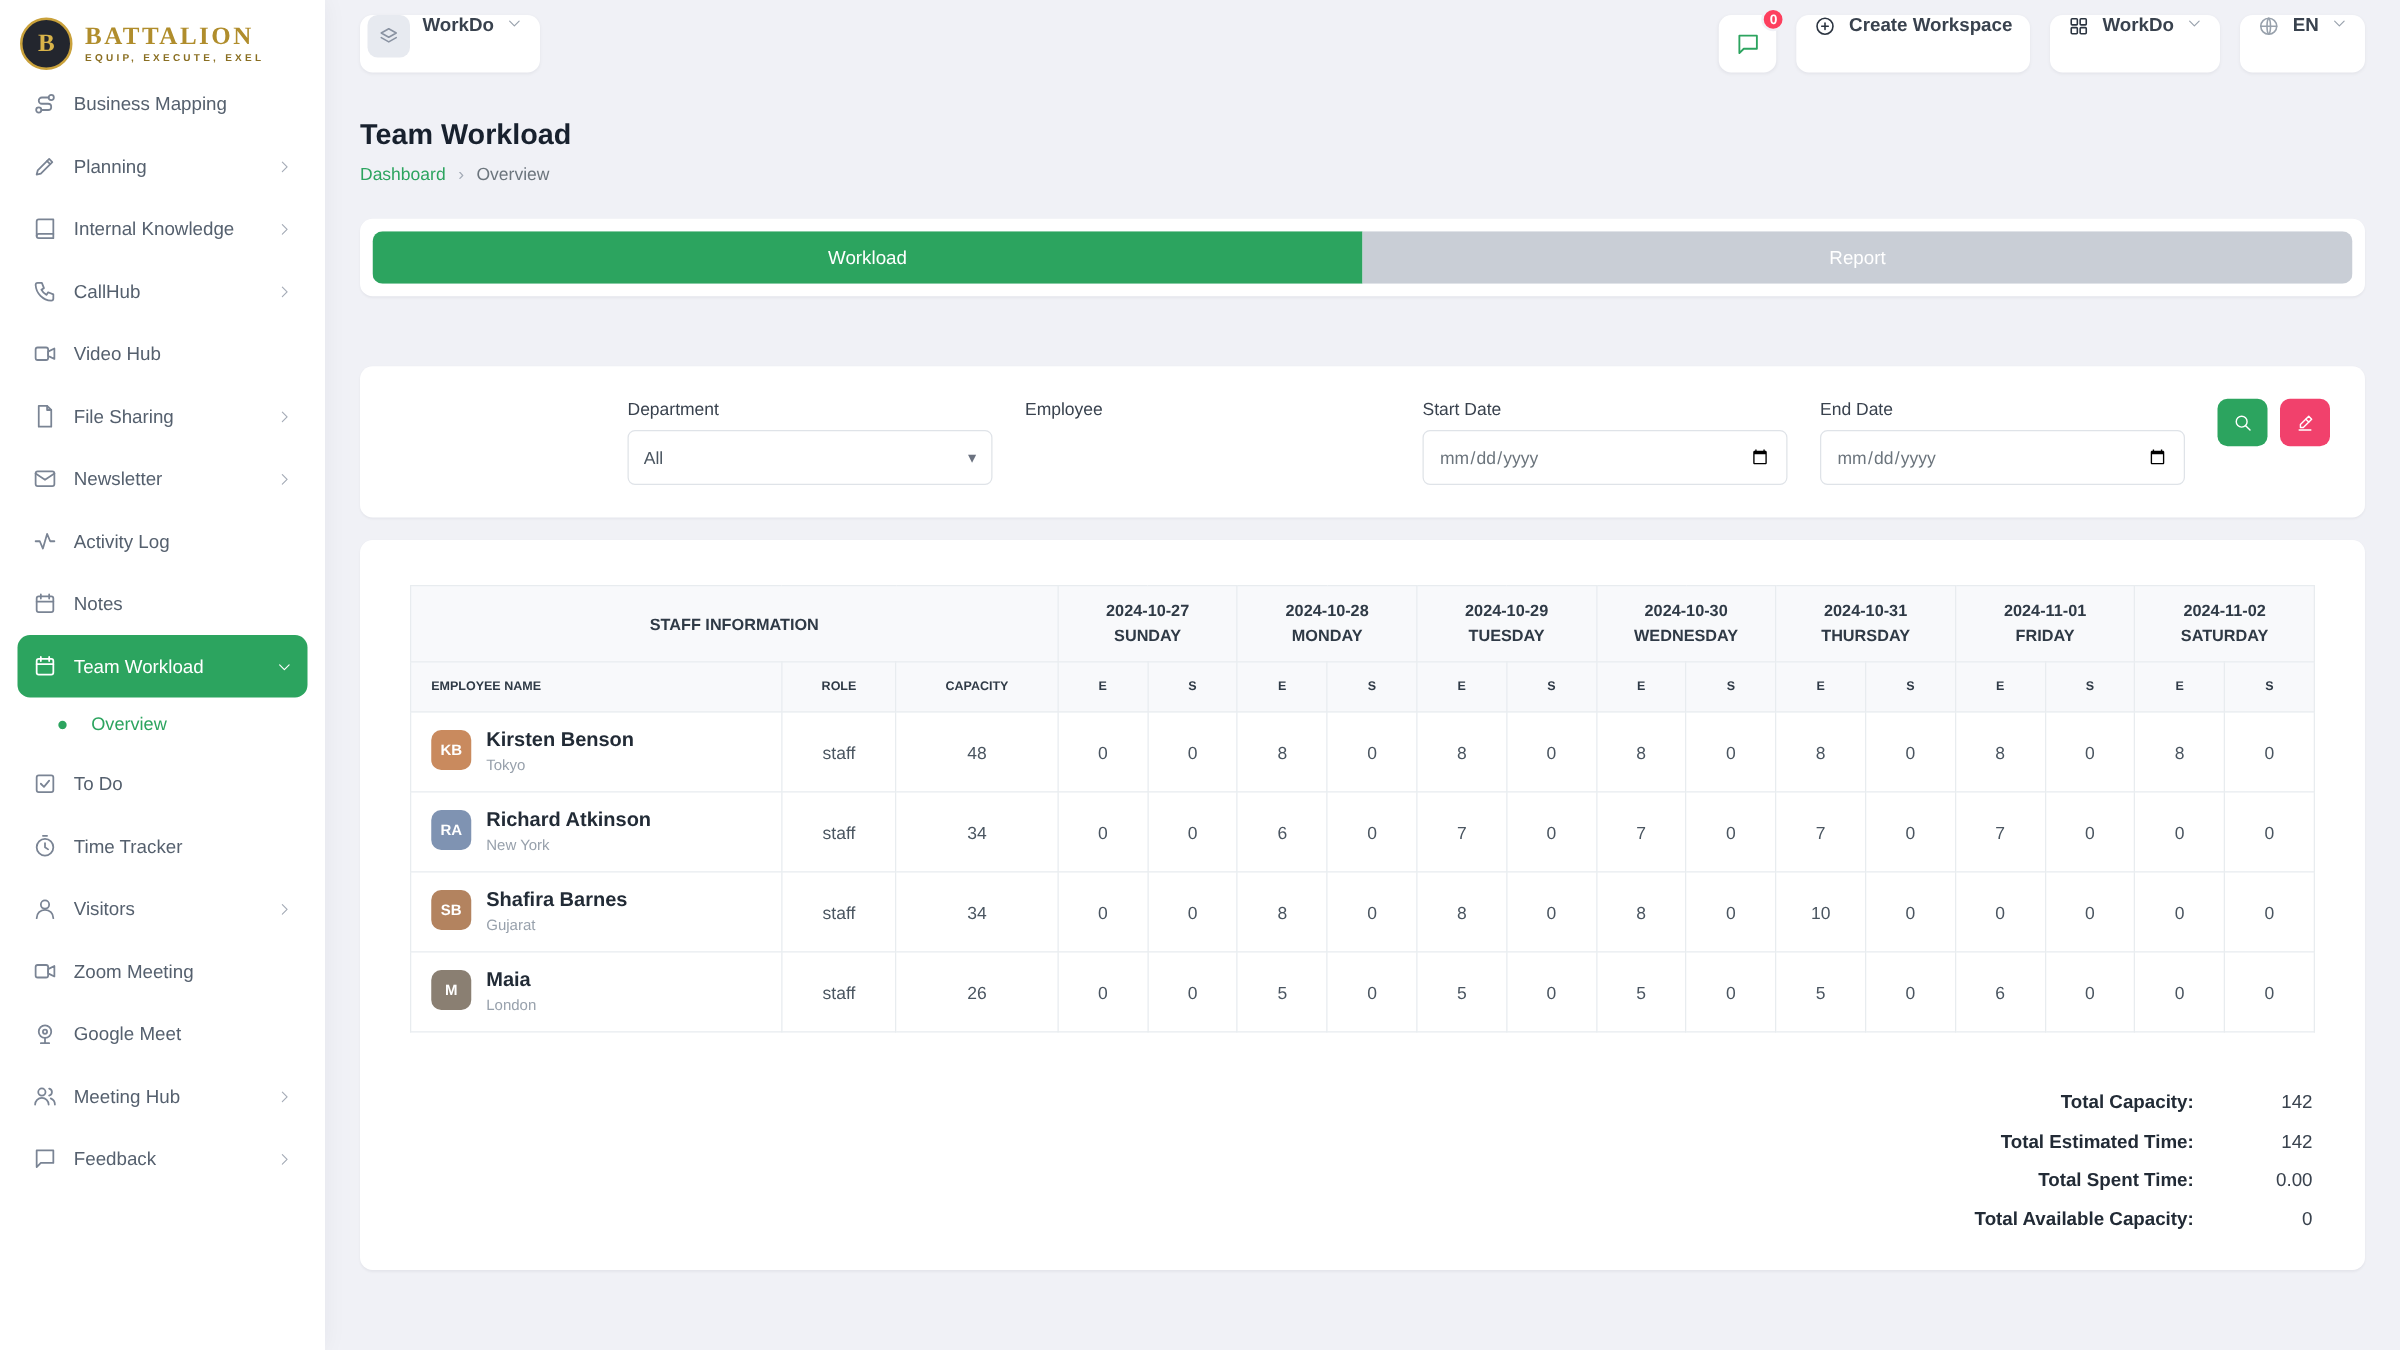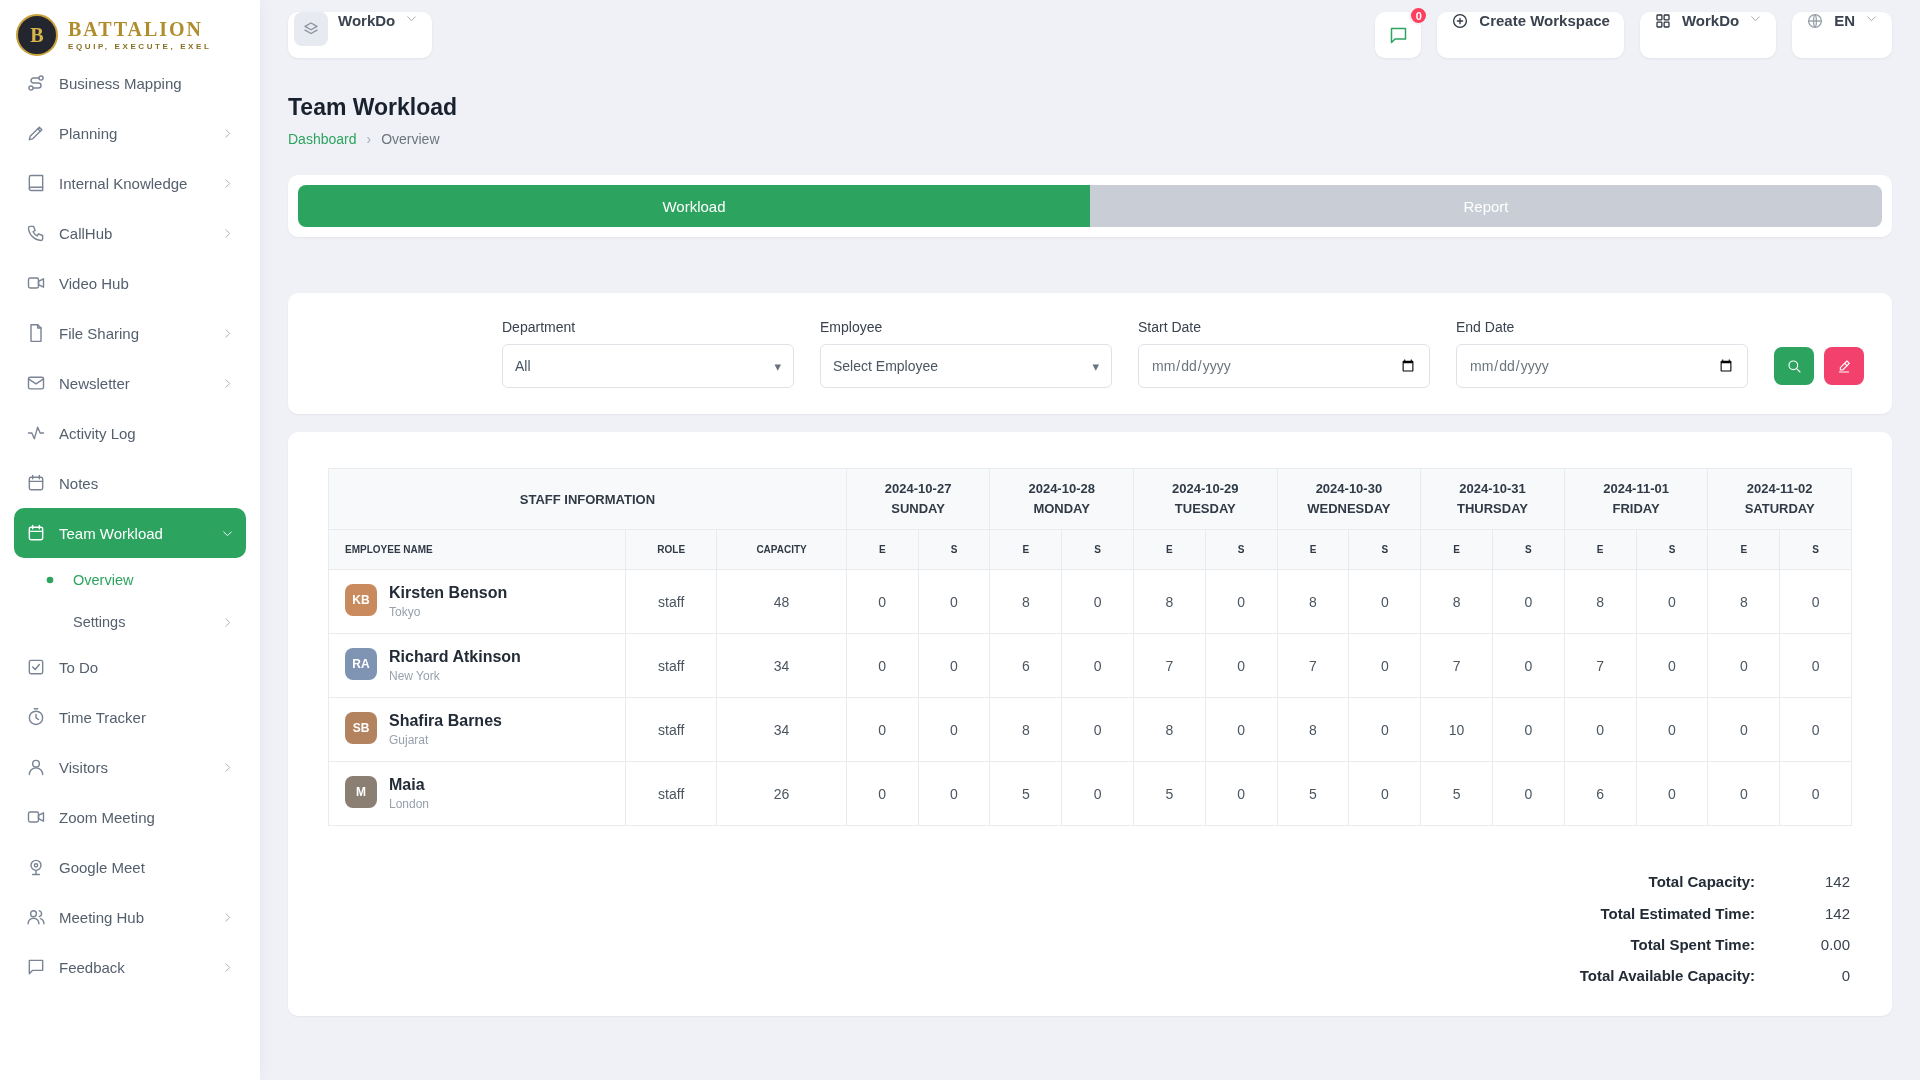--- a/index.html
+++ b/index.html
@@ -59,21 +59,21 @@
   .breadcrumb a{color:var(--accent);text-decoration:none;cursor:pointer}
   .sep{color:#a4abb6}
   .crumb-current{color:#6c757d}
   .card{background:#fff;border-radius:10px;box-shadow:0 1px 2px rgba(16,24,40,.05)}
   .tabs-card{margin-top:28px;padding:10px}
   .segment{display:flex;height:42px;border-radius:8px;overflow:hidden}
   .seg{flex:1;display:flex;align-items:center;justify-content:center;font-size:15px;border:none;cursor:pointer;font-family:inherit}
   .seg.active{background:var(--accent);color:#fff}
   .seg.inactive{background:var(--tab-inactive);color:#fff}
   
-  .filter-card{margin-top:56px;padding:26px 28px;display:flex;justify-content:flex-end;align-items:flex-end;gap:26px}
+  .filter-card{margin-top:56px;padding:26px 28px;display:flex;justify-content:flex-end;gap:26px}
   .field{display:flex;flex-direction:column;gap:9px;width:292px}
   .field label{font-size:14px;color:#39424e;font-weight:500}
   .control-wrap{position:relative}
   select,.date-input{width:100%;height:44px;border:1px solid #dfe3e8;border-radius:6px;background:#fff;padding:0 12px;
     font-size:14px;color:#4a5560;font-family:inherit;appearance:none;-webkit-appearance:none;outline:none}
   .select-wrap::after{content:"▾";position:absolute;right:13px;top:50%;transform:translateY(-50%);color:#6b7280;pointer-events:none;font-size:13px}
   input[type=date]{color:#6c757d}
   .filter-actions{display:flex;gap:10px;margin-bottom:3px}
   .act-btn{width:40px;height:38px;border:none;border-radius:8px;display:flex;align-items:center;justify-content:center;color:#fff;cursor:pointer}
   .search-btn{background:var(--accent)}
@@ -321,28 +321,20 @@
         </span>
       </div>
       <div class="nav-item sub current">
         <span class="nav-ic">
           <svg class="icon" viewBox="0 0 24 24">
             <use href="#i-dot" xlink:href="#i-dot"></use>
           </svg>
         </span>
         <span class="nav-label">Overview</span>
       </div>
-      <div class="nav-item sub no-icon">
-        <span class="nav-label">Settings</span>
-        <span class="nav-chev">
-          <svg class="icon" viewBox="0 0 24 24">
-            <use href="#i-chevron-right" xlink:href="#i-chevron-right"></use>
-          </svg>
-        </span>
-      </div>
       <div class="nav-item">
         <span class="nav-ic">
           <svg class="icon" viewBox="0 0 24 24">
             <use href="#i-check-square" xlink:href="#i-check-square"></use>
           </svg>
         </span>
         <span class="nav-label">To Do</span>
       </div>
       <div class="nav-item">
         <span class="nav-ic">
@@ -492,23 +484,20 @@
 
   <div class="card filter-card">
     <div class="field">
       <label>Department</label>
       <div class="control-wrap select-wrap">
         <select><option>All</option></select>
       </div>
     </div>
     <div class="field">
       <label>Employee</label>
-      <div class="control-wrap select-wrap">
-        <select><option>Select Employee</option></select>
-      </div>
     </div>
     <div class="field">
       <label>Start Date</label>
       <div class="control-wrap">
         <input type="date" class="date-input" placeholder="mm/dd/yyyy" style="">
       </div>
     </div>
     <div class="field">
       <label>End Date</label>
       <div class="control-wrap">

